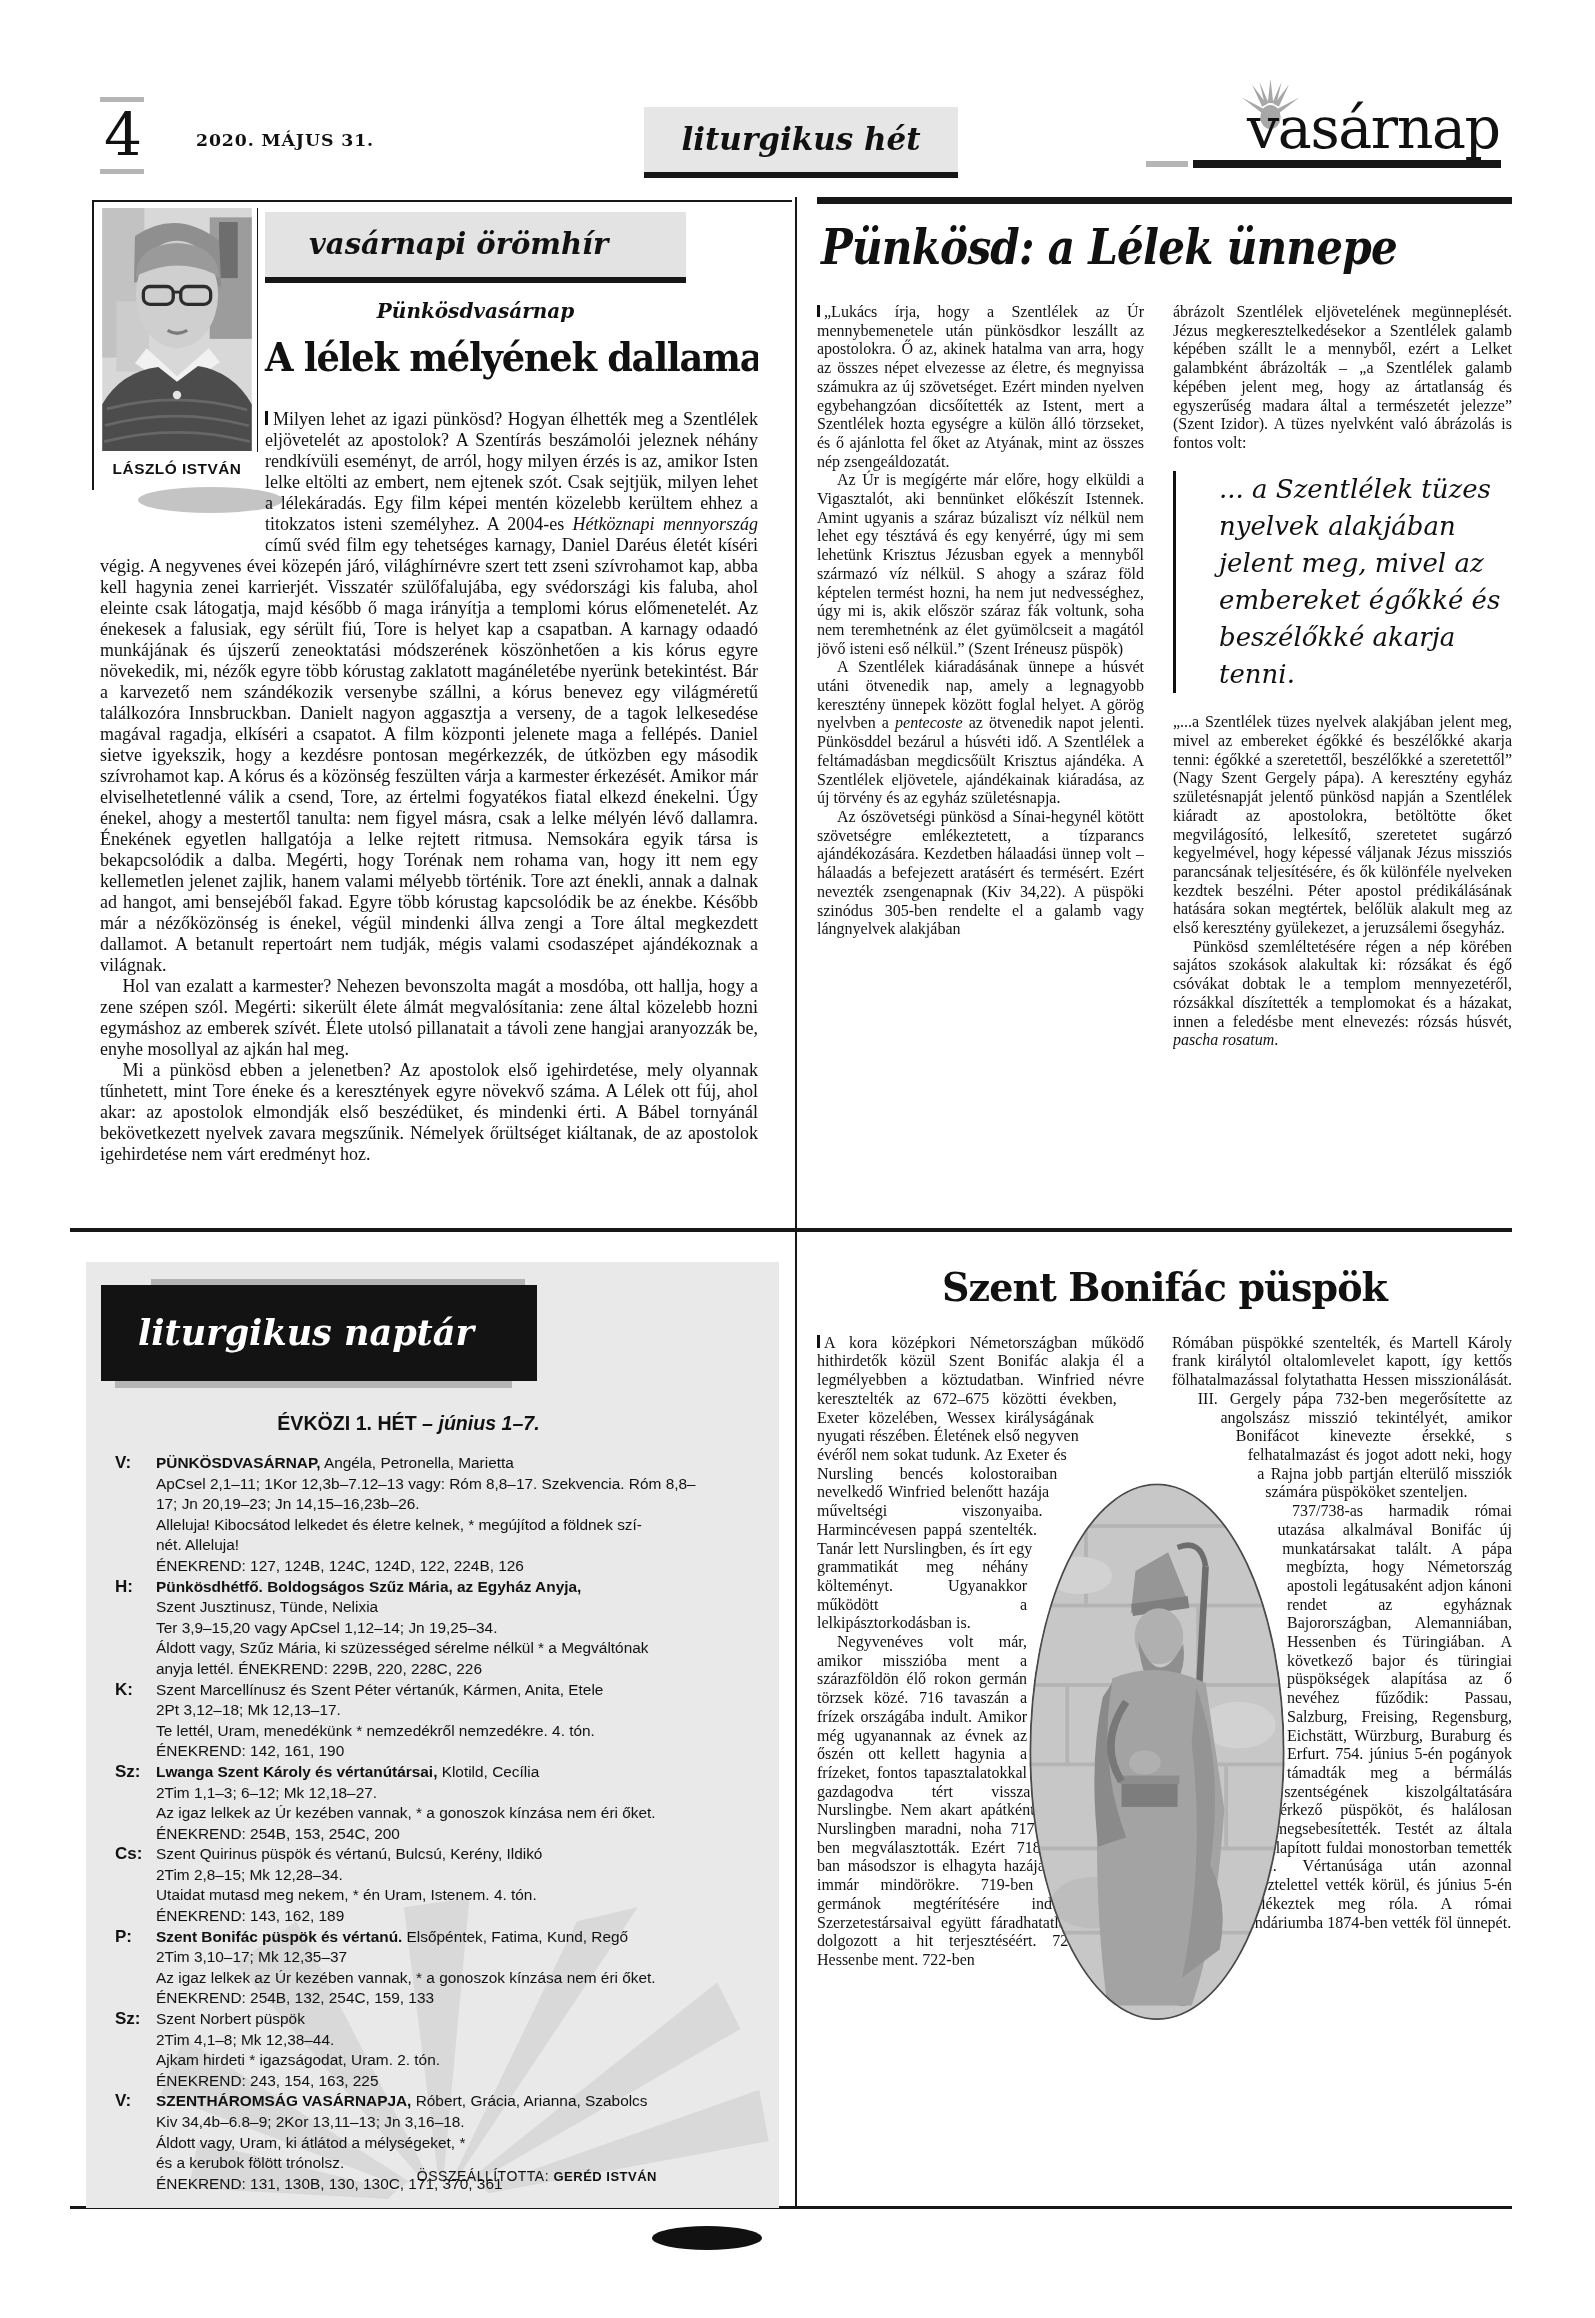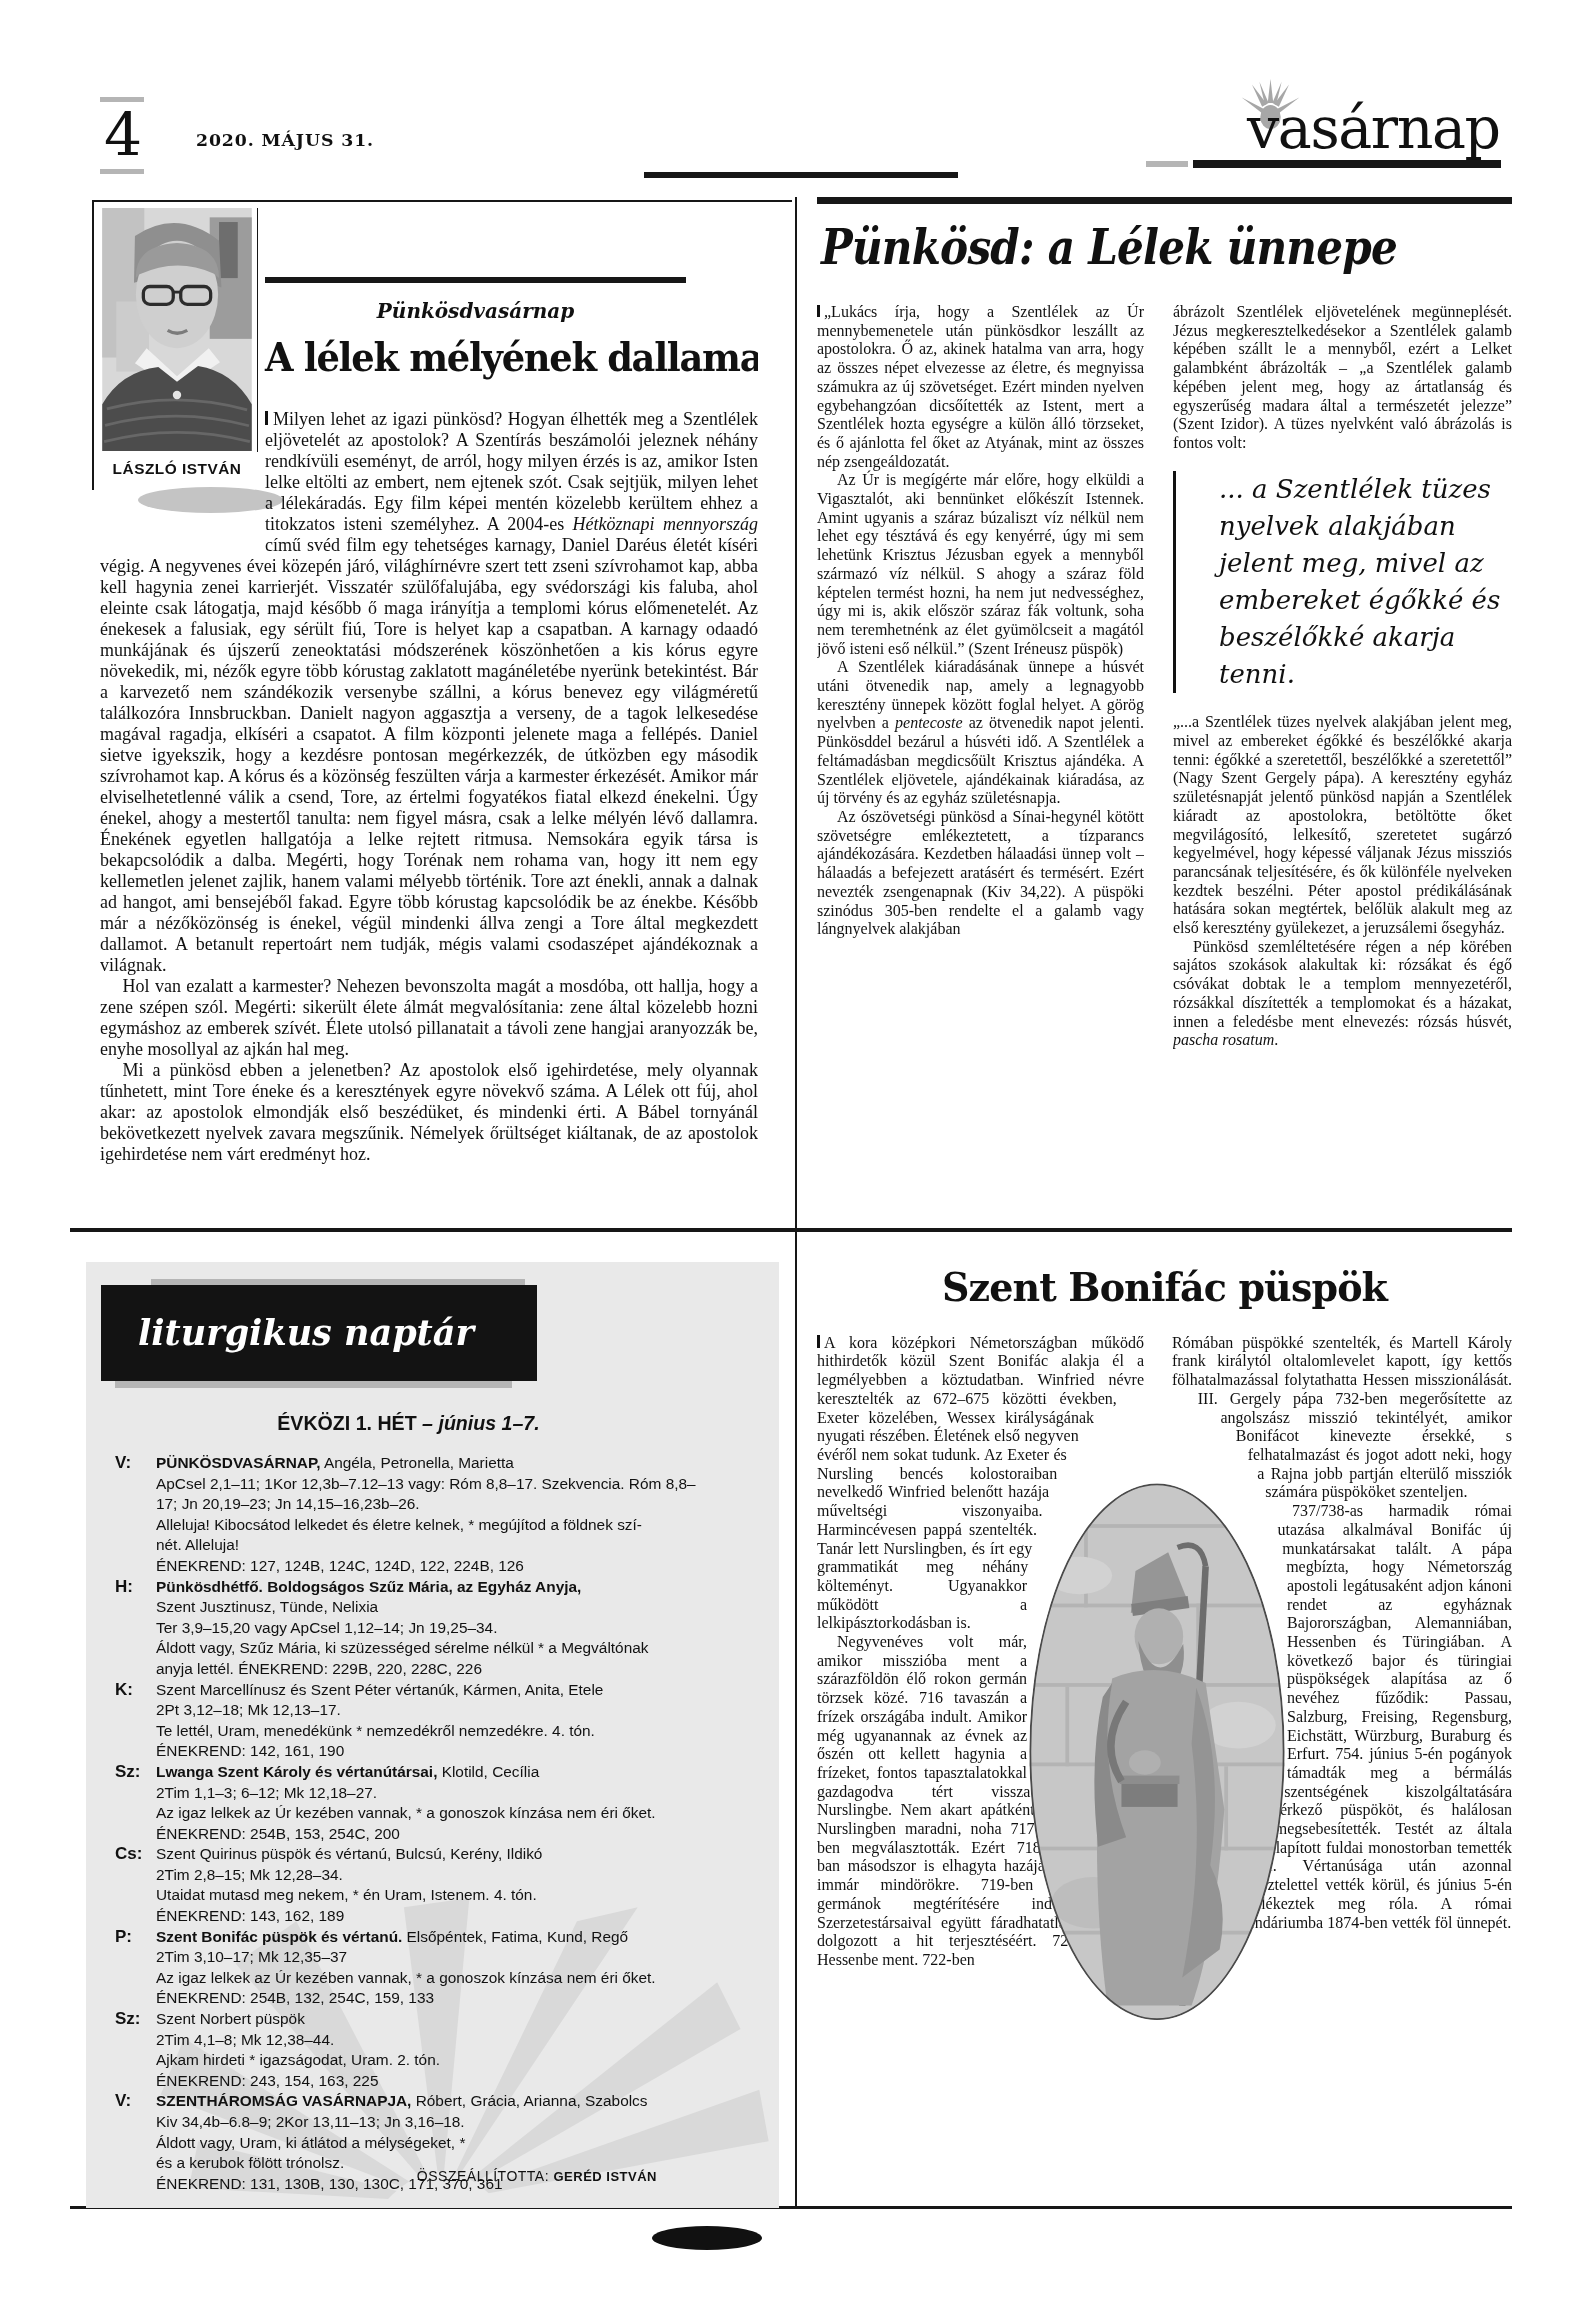--- a/index.html
+++ b/index.html
@@ -64,20 +64,23 @@
 </head>
 <body>
 
 <div class="page">
 
   <div class="abs grayb" style="left:100px;top:97px;width:44px;height:5.1px;"></div>
   <div class="abs pageno" style="left:104px;top:105px;">4</div>
   <div class="abs grayb" style="left:100px;top:169px;width:44px;height:5.1px;"></div>
   <div class="abs date" style="left:196px;top:130px;">2020. MÁJUS 31.</div>
 
+  <div class="abs lithet-box" style="left:644px;top:107px;width:314px;height:65px;">
+    <div class="lithet">liturgikus hét</div>
+  </div>
   <div class="abs rule" style="left:644px;top:172px;width:314px;height:5.6px;"></div>
 
   <svg class="abs" style="left:1238px;top:79px;" width="65" height="51" viewBox="0 0 140 110">
     <g fill="#a7a7a7">
       <polygon points="70,0 76,52 64,52"></polygon>
         <polygon points="30,12 62,54 52,60"></polygon>
         <polygon points="110,12 78,54 88,60"></polygon>
       <polygon points="8,40 58,66 52,74"></polygon>
         <polygon points="132,40 82,66 88,74"></polygon>
         <polygon points="46,6 66,52 58,56"></polygon>
@@ -114,20 +117,23 @@
       <path d="M140,262 Q160,274 182,262" fill="none" stroke="#7b7b7b" stroke-width="7"></path>
       <path d="M95,300 L160,360 L228,300 L252,330 L160,392 L70,332 Z" fill="#f1f1f1"></path>
       <path d="M0,520 L0,420 Q40,350 120,340 L160,372 L205,338 Q280,350 320,420 L320,520 Z" fill="#4c4c4c"></path>
       <path d="M10,430 Q160,390 310,432 M6,465 Q160,425 314,466 M4,500 Q160,460 316,500" fill="none" stroke="#676767" stroke-width="6"></path>
       <circle cx="160" cy="400" r="9" fill="#e6e6e6"></circle>
     </svg>
     <div class="abs rule" style="left:157px;top:8.4px;width:1.4px;height:244px;"></div>
     <div class="abs caption" style="left:0px;top:260px;width:154px;">LÁSZLÓ ISTVÁN</div>
     <div class="abs cap-ellipse" style="left:38px;top:287px;width:145px;height:26px;"></div>
 
+    <div class="abs kicker-box" style="left:165px;top:11.7px;width:421px;height:65px;">
+      <div class="kicker">vasárnapi örömhír</div>
+    </div>
     <div class="abs rule" style="left:165px;top:77px;width:421px;height:6px;"></div>
     <div class="abs topic" style="left:165px;top:99px;width:421px;">Pünkösdvasárnap</div>
     <div class="abs headline-left" style="left:165px;top:136px;width:493px;">A lélek mélyének dallama</div>
 
     <div class="abs bodytext leftbody" style="left:0px;top:209px;width:658px;height:809px;overflow:hidden;">
       <div class="photo-float"></div>
     <div class="para"><span class="lm"></span><span>Milyen lehet az igazi pünkösd? Hogyan élhették meg a Szentlélek eljövetelét az apostolok? A Szentírás beszámolói jeleznek néhány rendkívüli eseményt, de arról, hogy milyen érzés is az, amikor Isten lelke eltölti az embert, nem ejtenek szót. Csak sejtjük, milyen lehet a lélekáradás. Egy film képei mentén közelebb kerültem ehhez a titokzatos isteni személyhez. A 2004-es </span><i class="em">Hétköznapi mennyország</i><span> című svéd film egy tehetséges karnagy, Daniel Daréus életét kíséri végig. A negyvenes évei közepén járó, világhírnévre szert tett zseni szívrohamot kap, abba kell hagynia zenei karrierjét. Visszatér szülőfalujába, egy svédországi kis faluba, ahol eleinte csak látogatja, majd később ő maga irányítja a templomi kórus előmenetelét. Az énekesek a falusiak, egy sérült fiú, Tore is helyet kap a csapatban. A karnagy odaadó munkájának és újszerű zeneoktatási módszerének köszönhetően a kis kórus egyre növekedik, mi, nézők egyre több kórustag zaklatott magánéletébe nyerünk betekintést. Bár a karvezető nem szándékozik versenybe szállni, a kórus benevez egy világméretű találkozóra Innsbruckban. Danielt nagyon aggasztja a verseny, de a tagok lelkesedése magával ragadja, elkíséri a csapatot. A film központi jelenete maga a fellépés. Daniel sietve igyekszik, hogy a kezdésre pontosan megérkezzék, de útközben egy második szívrohamot kap. A kórus és a közönség feszülten várja a karmester érkezését. Amikor már elviselhetetlenné válik a csend, Tore, az értelmi fogyatékos fiatal elkezd énekelni. Úgy énekel, ahogy a mestertől tanulta: nem figyel másra, csak a lelke mélyén lévő dallamra. Énekének egyetlen hallgatója a lelke rejtett ritmusa. Nemsokára egyik társa is bekapcsolódik a dalba. Megérti, hogy Torénak nem rohama van, hogy itt nem egy kellemetlen jelenet zajlik, hanem valami mélyebb történik. Tore azt énekli, annak a dalnak ad hangot, ami bensejéből fakad. Egyre több kórustag kapcsolódik be az énekbe. Később már a nézőközönség is énekel, végül mindenki állva zengi a Tore által megkezdett dallamot. A betanult repertoárt nem tudják, mégis valami csodaszépet ajándékoznak a világnak.</span></div>
         <div class="para"><span>Hol van ezalatt a karmester? Nehezen bevonszolta magát a mosdóba, ott hallja, hogy a zene szépen szól. Megérti: sikerült élete álmát megvalósítania: zene által közelebb hozni egymáshoz az emberek szívét. Élete utolsó pillanatait a távoli zene hangjai aranyozzák be, enyhe mosollyal az ajkán hal meg.</span></div>
         <div class="para"><span>Mi a pünkösd ebben a jelenetben? Az apostolok első igehirdetése, mely olyannak tűnhetett, mint Tore éneke és a keresztények egyre növekvő száma. A Lélek ott fúj, ahol akar: az apostolok elmondják első beszédüket, és mindenki érti. A Bábel tornyánál bekövetkezett nyelvek zavara megszűnik. Némelyek őrültséget kiáltanak, de az apostolok igehirdetése nem várt eredményt hoz.</span></div>
       </div>

